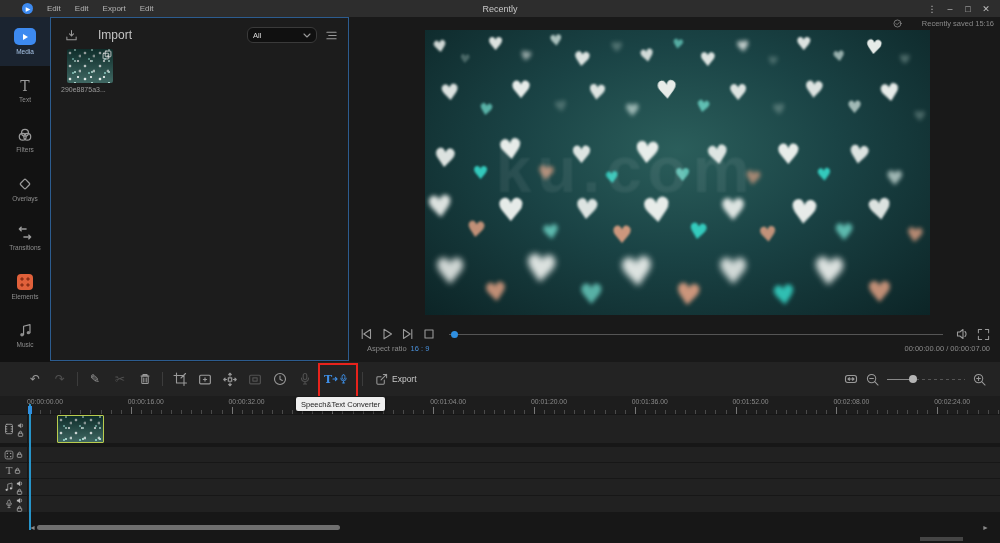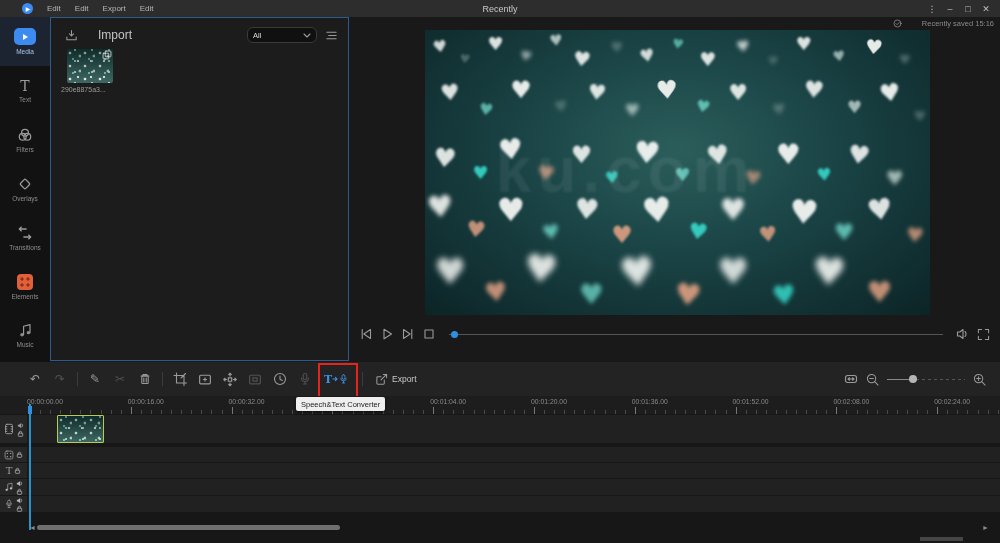--- a/index.html
+++ b/index.html
@@ -425,20 +425,25 @@
       <div id="progress">
         <div id="progress-dot"></div>
       </div>
       <svg class="ico pc-btn" width="14" height="14">
           <use href="#sy-vol"></use>
         </svg>
       <svg class="ico pc-btn" width="13" height="13">
           <use href="#sy-fullscreen"></use>
         </svg>
     </div>
+    <div id="info-row">
+      <span>Aspect ratio</span>
+      <span id="aspect-value">16 : 9</span>
+      <span id="timecode">00:00:00.00 / 00:00:07.00</span>
+    </div>
   </div>
 
   <div id="toolbar">
     <span class="tb glyph" style="margin-left:27px">↶</span>
     <span class="tb glyph dim">↷</span>
     <div class="tsep"></div>
     <span class="tb glyph">✎</span>
     <span class="tb glyph dim">✂</span>
     <svg class="ico tb" width="14" height="14">
         <use href="#sy-trash"></use>

